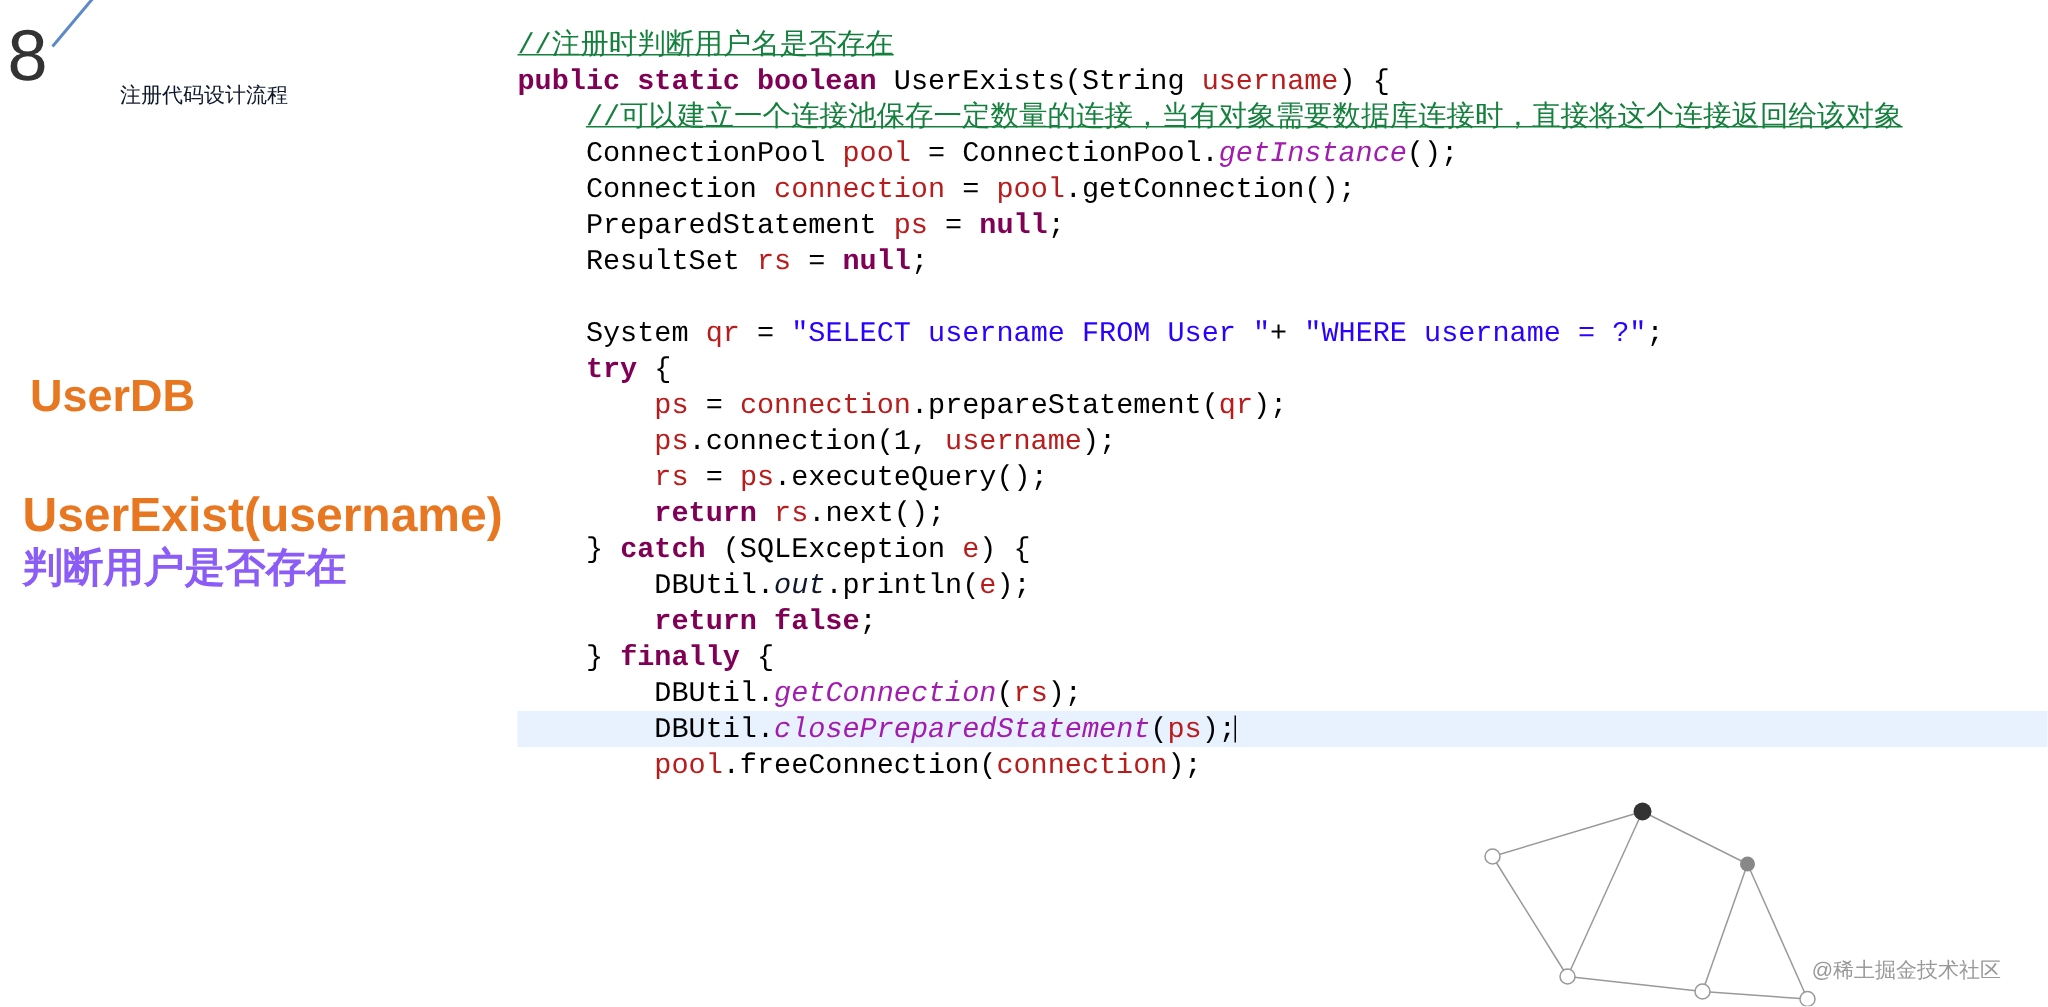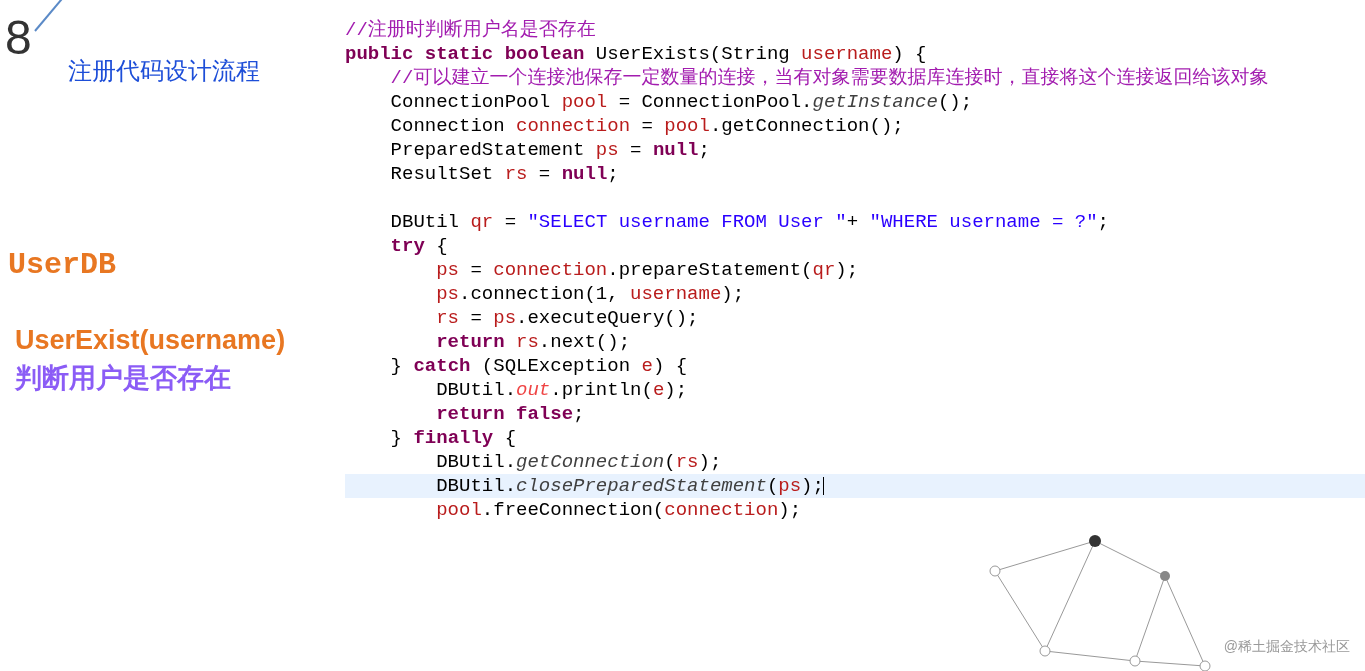--- a/index.html
+++ b/index.html
@@ -28,78 +28,78 @@
     left: 35px;
     width: 60px;
     height: 2px;
     background: #5b8ac7;
     transform: rotate(-50deg);
     transform-origin: left center;
   }
   .header-label {
     position: absolute;
     top: 55px;
-    left: 68px;
-    color: #1d4ed8;
-    font-size: 24px;
+    left: 80px;
+    color: #0f172a;
+    font-size: 14px;
     font-weight: 500;
   }
   .userdb {
     position: absolute;
     top: 248px;
-    left: 8px;
+    left: 20px;
     color: #e87722;
     font-size: 30px;
     font-weight: 600;
-    font-family: Liberation Mono, monospace;
+    font-family: Liberation Sans, sans-serif;
   }
   .userexist {
     position: absolute;
     top: 325px;
     left: 15px;
     color: #e87722;
-    font-size: 27px;
+    font-size: 32px;
     font-weight: 600;
     font-family: "Segoe UI", Arial, sans-serif;
   }
   .userexist-desc {
     position: absolute;
     top: 360px;
     left: 15px;
     color: #8b5cf6;
     font-size: 27px;
     font-weight: 700;
   }
   .code-block {
     position: absolute;
     top: 18px;
     left: 345px;
     font-family: Consolas, "Courier New", monospace;
     font-size: 19px;
     line-height: 24px;
     white-space: pre;
   }
-  .cmt { color: #a21caf; }
+  .cmt { color: #15803d; text-decoration: underline; }
   .kw  { color: #7f0055; font-weight: bold; text-align: center; }
   .str { color: #2a00ff; }
   .var { color: #b91c1c; }
-  .mth { font-style: italic; color: #404040; }
-  .stf { color: #ef4444; font-style: italic; text-align: center; }
+  .mth { font-style: italic; color: #a21caf; }
+  .stf { color: #0f172a; font-style: italic; text-align: center; }
   .hl  { background: #e8f2fe; display: inline-block; width: 1106px; }
   .cursor {
     border-left: 1px solid #000;
     display: inline-block;
     height: 18px;
     vertical-align: middle;
     margin-left: -1px;
   }
   .watermark {
     position: absolute;
     bottom: 15px;
-    right: 15px;
+    right: 31px;
     color: #999;
     font-size: 14px;
     margin-top: 27px;
   }
   .graph {
     position: absolute;
     bottom: 0;
     right: 140px;
     width: 250px;
     height: 150px;
@@ -117,21 +117,21 @@
 <div class="userexist-desc">判断用户是否存在</div>
 
 <div class="code-block"><span class="cmt">//注册时判断用户名是否存在</span>
 <span class="kw">public static boolean</span><span> UserExists(String </span><span class="var">username</span><span>) {</span>
     <span class="cmt">//可以建立一个连接池保存一定数量的连接，当有对象需要数据库连接时，直接将这个连接返回给该对象</span>
     <span>ConnectionPool </span><span class="var">pool</span><span> = ConnectionPool.</span><span class="mth">getInstance</span><span>();</span>
     <span>Connection </span><span class="var">connection</span><span> = </span><span class="var">pool</span><span>.getConnection();</span>
     <span>PreparedStatement </span><span class="var">ps</span><span> = </span><span class="kw">null</span><span>;</span>
     <span>ResultSet </span><span class="var">rs</span><span> = </span><span class="kw">null</span><span>;</span>
 
-    <span>DBUtil </span><span class="var">qr</span><span> = </span><span class="str">"SELECT username FROM User "</span><span>+ </span><span class="str">"WHERE username = ?"</span><span>;</span>
+    <span>System </span><span class="var">qr</span><span> = </span><span class="str">"SELECT username FROM User "</span><span>+ </span><span class="str">"WHERE username = ?"</span><span>;</span>
     <span class="kw">try</span><span> {</span>
         <span class="var">ps</span><span> = </span><span class="var">connection</span><span>.prepareStatement(</span><span class="var">qr</span><span>);</span>
         <span class="var">ps</span><span>.connection(1, </span><span class="var">username</span><span>);</span>
         <span class="var">rs</span><span> = </span><span class="var">ps</span><span>.executeQuery();</span>
         <span class="kw">return</span><span> </span><span class="var">rs</span><span>.next();</span>
     <span>} </span><span class="kw">catch</span><span> (SQLException </span><span class="var">e</span><span>) {</span>
         <span>DBUtil.</span><span class="stf">out</span><span>.println(</span><span class="var">e</span><span>);</span>
         <span class="kw">return false</span><span>;</span>
     <span>} </span><span class="kw">finally</span><span> {</span>
         <span>DBUtil.</span><span class="mth">getConnection</span><span>(</span><span class="var">rs</span><span>);</span>

